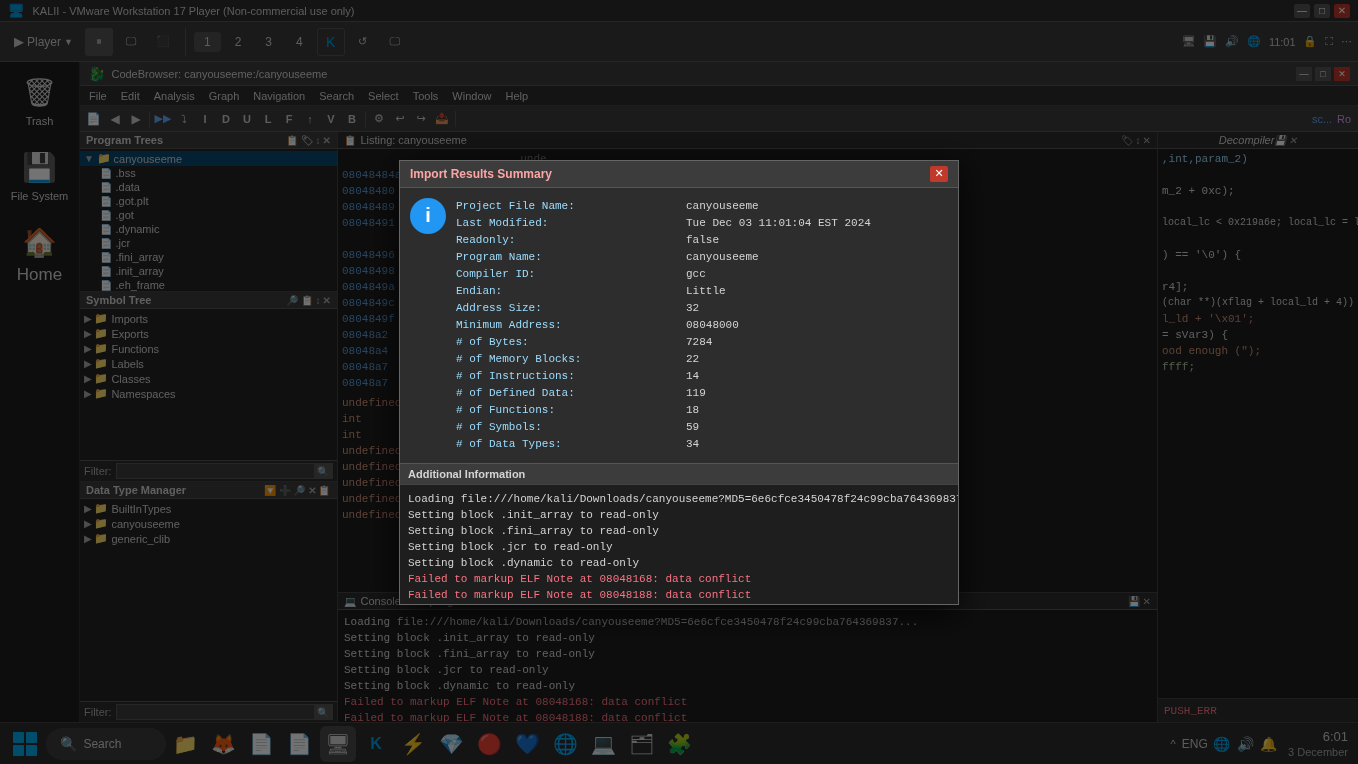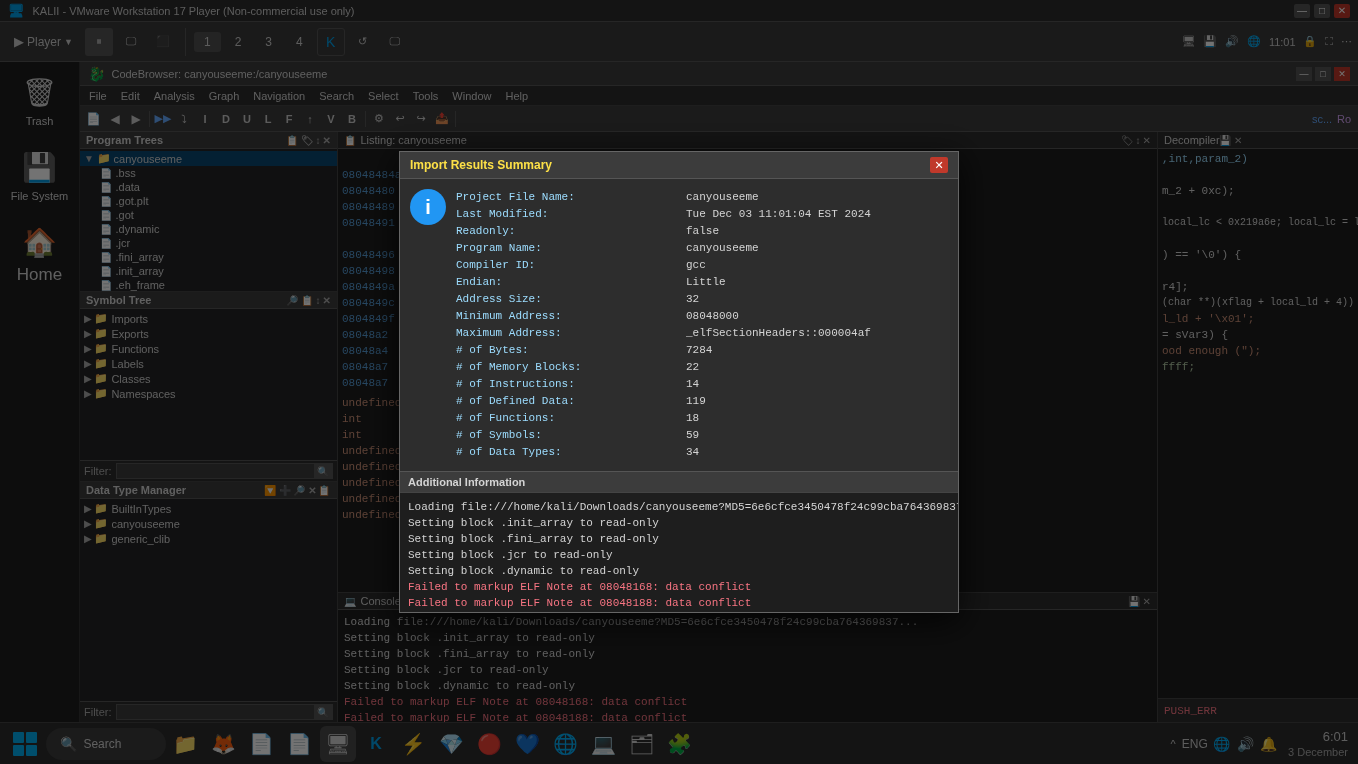--- a/index.html
+++ b/index.html
@@ -388,21 +388,21 @@
             <div style="line-height:16px;white-space:nowrap;">Setting block .jcr to read-only</div>
             <div style="line-height:16px;white-space:nowrap;">Setting block .dynamic to read-only</div>
             <div style="line-height:16px;white-space:nowrap;color:#f97583;">Failed to markup ELF Note at 08048168: data conflict</div>
             <div style="line-height:16px;white-space:nowrap;color:#f97583;">Failed to markup ELF Note at 08048188: data conflict</div>
 
           </div>
         </div>
       </div>
 
       <div style="width:200px;display:flex;flex-direction:column;background:#1e1e1e;flex-shrink:0;">
-        <div style="background:#2d2d2d;padding:2px 6px;font-size:11px;display:flex;align-items:center;justify-content:flex-start;border-bottom:1px solid #555;">
+        <div style="background:#2d2d2d;padding:2px 6px;font-size:11px;display:flex;align-items:center;justify-content:center;border-bottom:1px solid #555;font-style:italic;">
           <span style="color:#d4d4d4;">Decompiler</span>
           <div style="display:flex;gap:2px;">
             <span style="cursor:pointer;color:#aaa;font-size:10px;">💾</span>
             <span style="cursor:pointer;color:#aaa;font-size:10px;">✕</span>
           </div>
         </div>
         <div style="flex:1;overflow:auto;font-family:'Courier New',monospace;font-size:11px;background:#1e1e1e;color:#d4d4d4;padding:2px 4px;">
           <div style="line-height:16px;white-space:nowrap;color:#9cdcfe;">  ,int,param_2)</div>
           <div style="line-height:16px;">&nbsp;</div>
           <div style="line-height:16px;white-space:nowrap;color:#d4d4d4;">  m_2 + 0xc);</div>
@@ -422,21 +422,21 @@
         <div style="height:24px;background:#2d2d2d;display:flex;align-items:center;padding:0 6px;font-family:'Courier New',monospace;font-size:11px;color:#f97583;border-top:1px solid #444;">PUSH_ERR</div>
       </div>
     </div>
   </div>
 </div>
 
 <div style="position:fixed;top:0;left:0;width:1358px;height:764px;background:rgba(0,0,0,0.55);display:flex;align-items:center;justify-content:center;z-index:1000;">
   <div style="background:#2d2d2d;border:1px solid #666;width:560px;max-height:520px;display:flex;flex-direction:column;box-shadow:0 8px 32px rgba(0,0,0,0.8);">
 
     <div style="background:#3c3c3c;padding:5px 10px;display:flex;align-items:center;justify-content:space-between;border-bottom:1px solid #555;">
-      <span style="font-size:12px;font-weight:bold;color:#fde047;">Import Results Summary</span>
+      <span style="font-size:12px;font-weight:bold;color:#fca5a5;">Import Results Summary</span>
       <div style="width:18px;height:16px;background:#c0392b;cursor:pointer;color:#fff;display:flex;align-items:center;justify-content:center;font-size:11px;border-radius:2px;">✕</div>
     </div>
 
     <div style="display:flex;flex-direction:column;flex:1;overflow:hidden;">
 
       <div style="display:flex;padding:10px;gap:10px;overflow-y:auto;max-height:300px;">
         <div style="flex-shrink:0;">
           <div style="width:36px;height:36px;border-radius:50%;background:#2196F3;display:flex;align-items:center;justify-content:center;color:#fff;font-size:20px;font-weight:bold;">i</div>
         </div>
         <div style="flex:1;font-family:'Courier New',monospace;font-size:11px;">
@@ -465,24 +465,20 @@
               <span style="color: rgb(156, 220, 254); min-width: 230px; flex-shrink: 0;">Endian:</span>
               <span style="color: rgb(212, 212, 212); overflow: hidden; text-overflow: ellipsis; white-space: nowrap;">Little</span>
             </div>
             <div style="display: flex; line-height: 17px;">
               <span style="color: rgb(156, 220, 254); min-width: 230px; flex-shrink: 0;">Address Size:</span>
               <span style="color: rgb(212, 212, 212); overflow: hidden; text-overflow: ellipsis; white-space: nowrap;">32</span>
             </div>
             <div style="display: flex; line-height: 17px;">
               <span style="color: rgb(156, 220, 254); min-width: 230px; flex-shrink: 0;">Minimum Address:</span>
               <span style="color: rgb(212, 212, 212); overflow: hidden; text-overflow: ellipsis; white-space: nowrap;">08048000</span>
-            </div>
-            <div style="display: flex; line-height: 17px;">
-              <span style="color: rgb(156, 220, 254); min-width: 230px; flex-shrink: 0;">Maximum Address:</span>
-              <span style="color: rgb(212, 212, 212); overflow: hidden; text-overflow: ellipsis; white-space: nowrap;">_elfSectionHeaders::000004af</span>
             </div>
             <div style="display: flex; line-height: 17px;">
               <span style="color: rgb(156, 220, 254); min-width: 230px; flex-shrink: 0;"># of Bytes:</span>
               <span style="color: rgb(212, 212, 212); overflow: hidden; text-overflow: ellipsis; white-space: nowrap;">7284</span>
             </div>
             <div style="display: flex; line-height: 17px;">
               <span style="color: rgb(156, 220, 254); min-width: 230px; flex-shrink: 0;"># of Memory Blocks:</span>
               <span style="color: rgb(212, 212, 212); overflow: hidden; text-overflow: ellipsis; white-space: nowrap;">22</span>
             </div>
             <div style="display: flex; line-height: 17px;">

